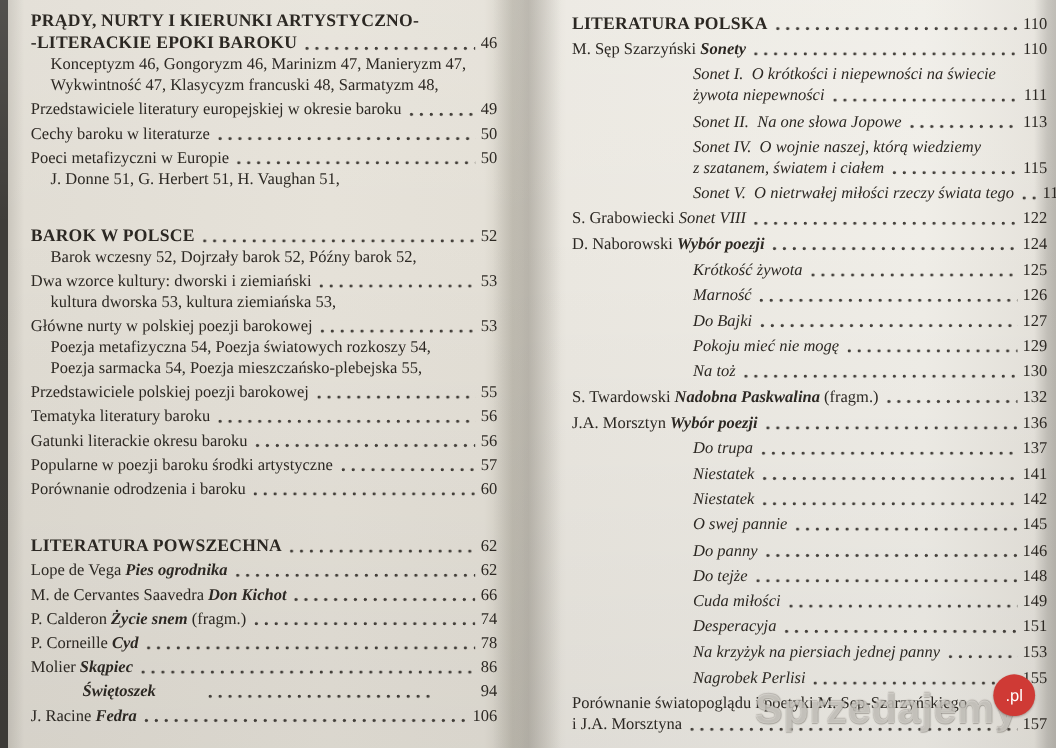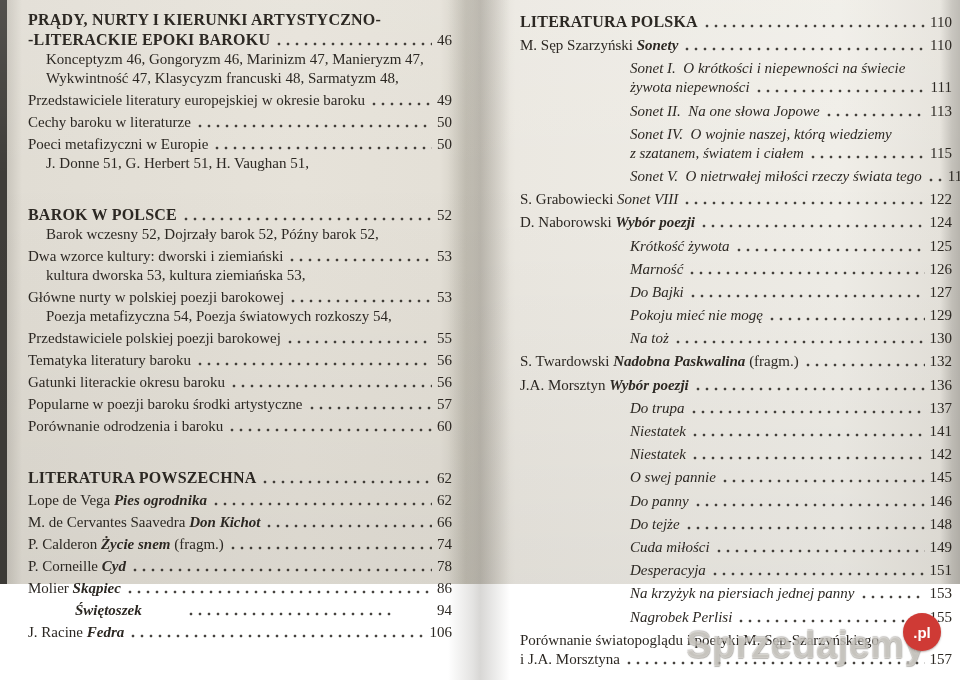--- a/index.html
+++ b/index.html
@@ -1,21 +1,21 @@
 <!DOCTYPE html>
 <html><head>
 <meta charset="utf-8">
 <style>
   html,body { margin:0; padding:0; }
   body {
     width:960px; height:680px; overflow:hidden;
     font-family:"Liberation Serif", serif;
   }
   .scene {
-    position:relative; width:960px; height:584px;
+    position:relative; width:960px; height:680px;
     background:
       linear-gradient(180deg, rgba(255,255,255,0.10) 0%, rgba(0,0,0,0.00) 30%, rgba(0,0,0,0.05) 100%),
       linear-gradient(90deg,
         #3f3d39 0px, #3f3d39 7px,
         #c9c5bc 7px, #e1ddd4 22px,
         #e6e2d9 300px, #e4e0d7 440px,
         #cecabf 466px, #d8d4cb 480px,
         #ebe8e1 515px, #f0eee8 840px,
         #e6e3dc 940px, #c4c1ba 952px, #b8b5ae 960px);
   }
@@ -60,21 +60,21 @@
   .wm-text {
     position:absolute; left:2px; top:16px;
     font-family:"Liberation Sans", sans-serif; font-weight:700;
     font-size:38px; letter-spacing:0.5px; line-height:1;
     color:rgba(240,238,233,0.55);
     text-shadow: 0 1px 1px rgba(105,100,92,0.45), 0 -1px 1px rgba(105,100,92,0.30), 1px 0 1px rgba(105,100,92,0.25);
   }
   .wm-badge {
     position:absolute; left:219px; top:3px; width:38px; height:38px;
     border-radius:50%;
-    color:#fff; font-family:"Liberation Sans", sans-serif; font-weight:700; font-size:15px;
+    color:#fff; font-family:"Liberation Sans", sans-serif; font-weight:400; font-size:15px;
     display:flex; align-items:center; justify-content:center;
     box-shadow: 0 1px 2px rgba(80,40,35,0.4);
   }
 </style>
 </head>
 <body>
 
 <div class="scene">
   <div class="gutter"></div>
   <div class="page page-left" id="page-left" style="color: rgb(44, 40, 35);">
@@ -126,20 +126,23 @@
       <div class="row ind1 g0">
         <span class="label"><span>kultura dworska 53, kultura ziemiańska 53,</span></span>
       </div>
       <div class="row ind0 g1">
         <span class="label"><span>Główne nurty w polskiej poezji barokowej</span></span>
         <span class="leader"></span>
         <span class="pg">53</span>
       </div>
       <div class="row ind1 g0">
         <span class="label"><span>Poezja metafizyczna 54, Poezja światowych rozkoszy 54,</span></span>
+      </div>
+      <div class="row ind1 g0">
+        <span class="label"><span>Poezja sarmacka 54, Poezja mieszczańsko-plebejska 55,</span></span>
       </div>
       <div class="row ind0 g1">
         <span class="label"><span>Przedstawiciele polskiej poezji barokowej</span></span>
         <span class="leader"></span>
         <span class="pg">55</span>
       </div>
       <div class="row ind0 g1">
         <span class="label"><span>Tematyka literatury baroku</span></span>
         <span class="leader"></span>
         <span class="pg">56</span>

